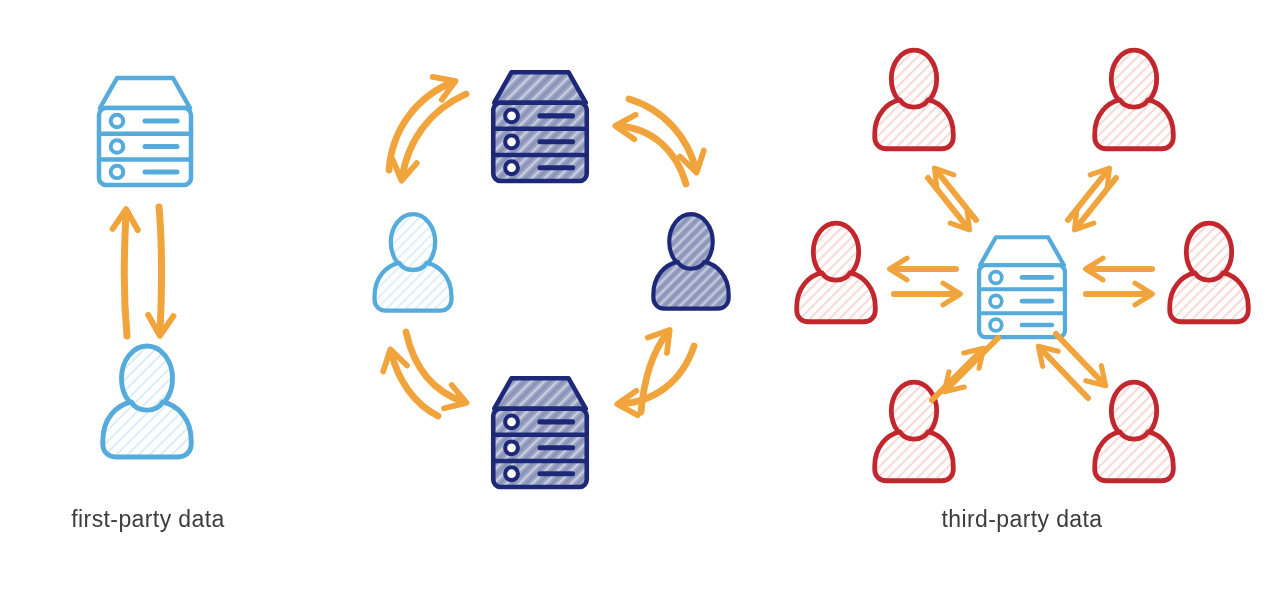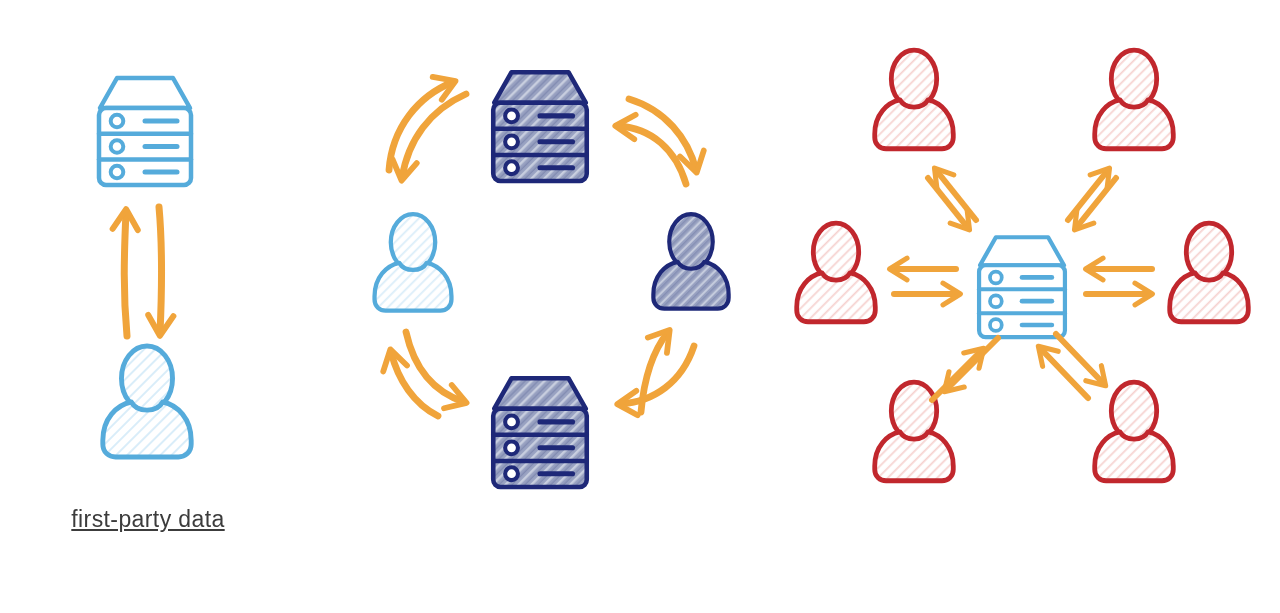--- a/index.html
+++ b/index.html
@@ -15,21 +15,20 @@
   .section-label {
     position: absolute;
     top: 506px;
     width: 240px;
     text-align: center;
     font-size: 23px;
     font-weight: 500;
     letter-spacing: 0.4px;
     color: #3c3c3c;
     user-select: none;
-    text-decoration: underline;
   }
   #label-first  { left: 28px; }
   #label-second { left: 417px; }
   #label-third  { left: 902px; }
 </style>
 </head>
 <body>
 
 <div id="stage">
 
@@ -164,13 +163,14 @@
         <path d="M998,338 L946,390" marker-end="url(#ah)"></path>
         <path d="M932,400 L982,350" marker-end="url(#ah)"></path>
 
         <path d="M1088,398 L1040,348" marker-end="url(#ah)"></path>
         <path d="M1056,334 L1104,384" marker-end="url(#ah)"></path>
       </g>
     </g>
   </svg>
 
   <div id="label-first" class="section-label">first-party data</div>
+  <div id="label-third" class="section-label">third-party data</div>
 </div>
 
 </body></html>

